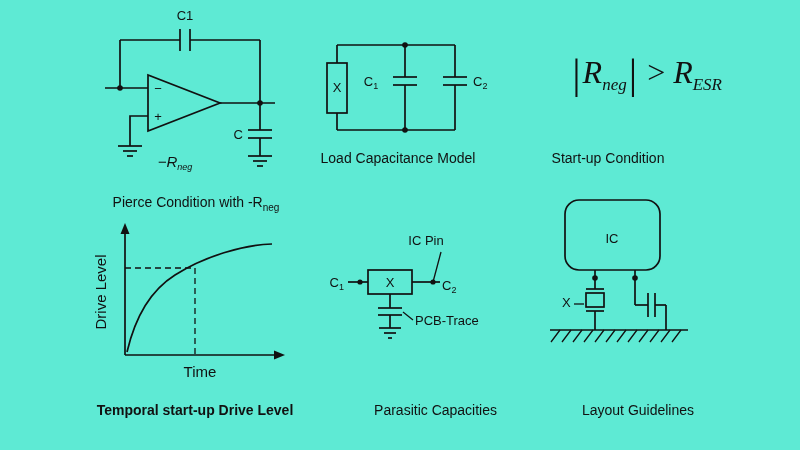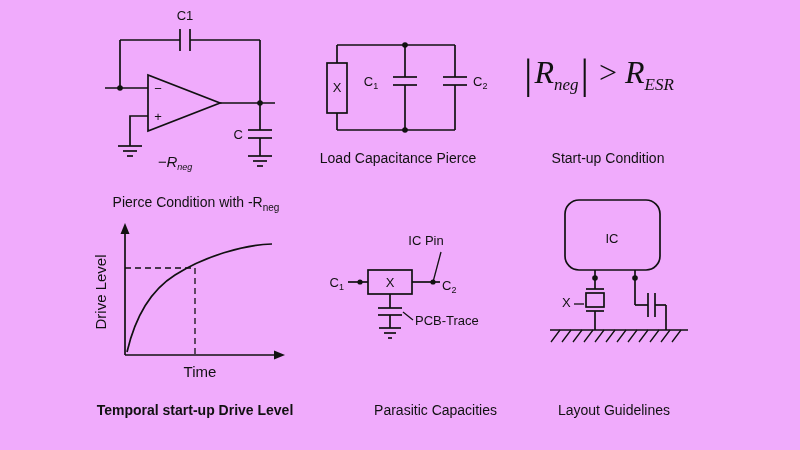--- a/index.html
+++ b/index.html
@@ -1,36 +1,36 @@
 <!DOCTYPE html>
 <html><head>
 <meta charset="utf-8">
 <style>
   html,body{margin:0;padding:0;background:#fff;}
   #stage{
-    position:relative;width:800px;height:450px;background:#f0abfc;
+    position:relative;width:800px;height:450px;background:#5eead4;
     font-family:"Liberation Sans", sans-serif;color:#111;overflow:hidden;
   }
   .panel{position:absolute;}
   svg{display:block;overflow:visible;}
   .wire{stroke:#111;stroke-width:1.7;fill:none;stroke-linecap:butt;}
   .thin{stroke:#111;stroke-width:1.3;fill:none;}
   .dash{stroke:#111;stroke-width:1.3;fill:none;stroke-dasharray:6 4;}
   .dot{fill:#111;stroke:none;}
   .lbl{font-family:"Liberation Sans",sans-serif;font-size:13px;fill:#111;}
   .big{font-size:15px;}
   .it{font-style:italic;}
   .sub{font-size:9px;}
   .caption{
     position:absolute;font-size:14px;text-align:center;color:#111;
     font-family:"Liberation Sans",sans-serif;
   }
   .caption sub{font-size:10px;}
   .formula{
-    position:absolute;left:522px;top:50px;width:200px;text-align:left;
+    position:absolute;left:522px;top:50px;width:200px;text-align:right;
     font-family:"Liberation Serif",serif;font-size:32px;color:#111;white-space:nowrap;
   }
   .formula .var{font-style:italic;}
   .formula .bar{font-style:normal;font-size:42px;font-weight:300;vertical-align:-5px;padding:0 2px;}
   .formula sub{font-size:17px;font-style:italic;}
   .formula .gt{margin:0 8px;font-style:normal;}
 </style>
 </head>
 <body>
 
@@ -122,21 +122,21 @@
         <path class="wire" d="M140,20 V52"></path>
         <path class="wire" d="M128,52 H152"></path>
         <path class="wire" d="M128,60 H152"></path>
         <path class="wire" d="M140,60 V105"></path>
         <text class="lbl" x="158" y="61" text-anchor="start">
           <tspan>C</tspan><tspan class="sub" dy="3">2</tspan>
         </text>
       </g>
     </svg>
   </div>
-  <div class="caption" style="left:298px;top:150px;width:200px;">Load Capacitance Pierce</div>
+  <div class="caption" style="left:298px;top:150px;width:200px;">Load Capacitance Model</div>
 
   <div class="formula">
     <span class="bar">|</span><span class="var">R</span><sub>neg</sub><span class="bar">|</span><span class="gt">&gt;</span><span class="var">R</span><sub>ESR</sub>
   </div>
   <div class="caption" style="left:508px;top:150px;width:200px;text-align:center;">Start-up Condition</div>
 
   <div class="panel" style="left:80px;top:218px;">
     <svg width="230" height="185" viewBox="0 0 230 185">
       <g>
         <path class="wire" d="M45,137 V14"></path>
@@ -224,15 +224,15 @@
         <path class="wire" d="M115,115 H126"></path>
         <path class="wire" d="M126,115 V140"></path>
       </g>
 
       <g>
         <path class="wire" d="M10,140 H148"></path>
         <path class="thin" d="M20,140 L11,152 M31,140 L22,152 M42,140 L33,152 M53,140 L44,152 M64,140 L55,152 M75,140 L66,152 M86,140 L77,152 M97,140 L88,152 M108,140 L99,152 M119,140 L110,152 M130,140 L121,152 M141,140 L132,152"></path>
       </g>
     </svg>
   </div>
-  <div class="caption" style="left:514px;top:402px;width:200px;">Layout Guidelines</div>
+  <div class="caption" style="left:538px;top:402px;width:200px;">Layout Guidelines</div>
 
 </div>
 
 </body></html>

